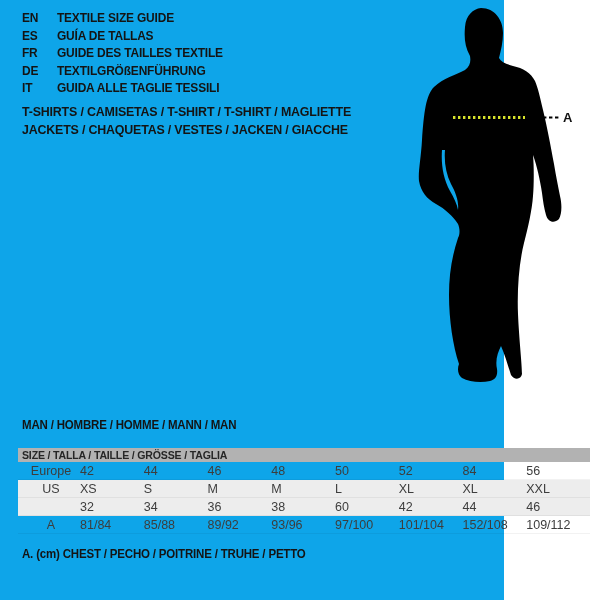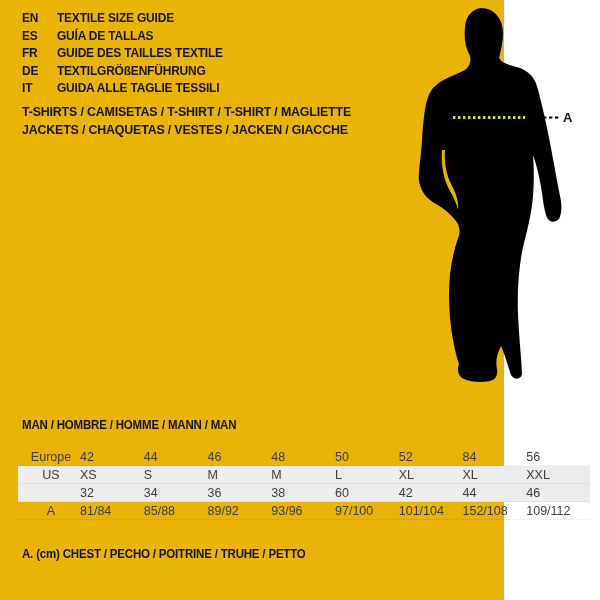--- a/index.html
+++ b/index.html
@@ -2,21 +2,21 @@
 <html><head>
 <meta charset="utf-8">
 <style>
   html,body{margin:0;padding:0;}
   body{
     width:600px;height:600px;background:#ffffff;
     font-family:"Liberation Sans",sans-serif;
     position:relative;overflow:hidden;
     -webkit-font-smoothing:antialiased;
   }
-  .canvas{position:absolute;left:0;top:0;width:504px;height:600px;background:#eab308;}
+  .canvas{position:absolute;left:0;top:0;width:504px;height:600px;background:#0ea5e9;}
 
   .condensed{transform:scaleX(0.92);transform-origin:0 0;white-space:nowrap;}
 
   
   .lang-list{position:absolute;left:22px;top:9px;}
   .lang-row{display:flex;height:17.5px;align-items:center;}
   .lang-code{width:38px;font-size:13px;font-weight:700;color:#141414;letter-spacing:-0.2px;}
   .lang-label{font-size:13px;font-weight:700;color:#141414;letter-spacing:-0.2px;white-space:nowrap;}
 
   
@@ -117,20 +117,23 @@
       C 31 174 29 162 30 150
       Z"></path>
     <line x1="38" y1="117.5" x2="110" y2="117.5" stroke="#d7e32b" stroke-width="3.2" stroke-dasharray="2.4 2.6"></line>
     <line x1="128" y1="117.5" x2="144" y2="117.5" stroke="#000000" stroke-width="2" stroke-dasharray="3.4 2.6"></line>
     <text x="148" y="122" font-size="13" font-weight="700" fill="#111111" font-family="Liberation Sans, sans-serif">A</text>
   </svg>
 
   <div class="man-heading condensed">MAN / HOMBRE / HOMME / MANN / MAN</div>
 
   <div class="size-table">
+    <div class="table-header">
+      <span class="condensed">SIZE / TALLA / TAILLE / GRÖSSE / TAGLIA</span>
+    </div>
 
     <div class="table-row">
       <span class="row-label">Europe</span>
       <span class="cell">42</span>
       <span class="cell">44</span>
       <span class="cell">46</span>
       <span class="cell">48</span>
       <span class="cell">50</span>
       <span class="cell">52</span>
       <span class="cell">84</span>

